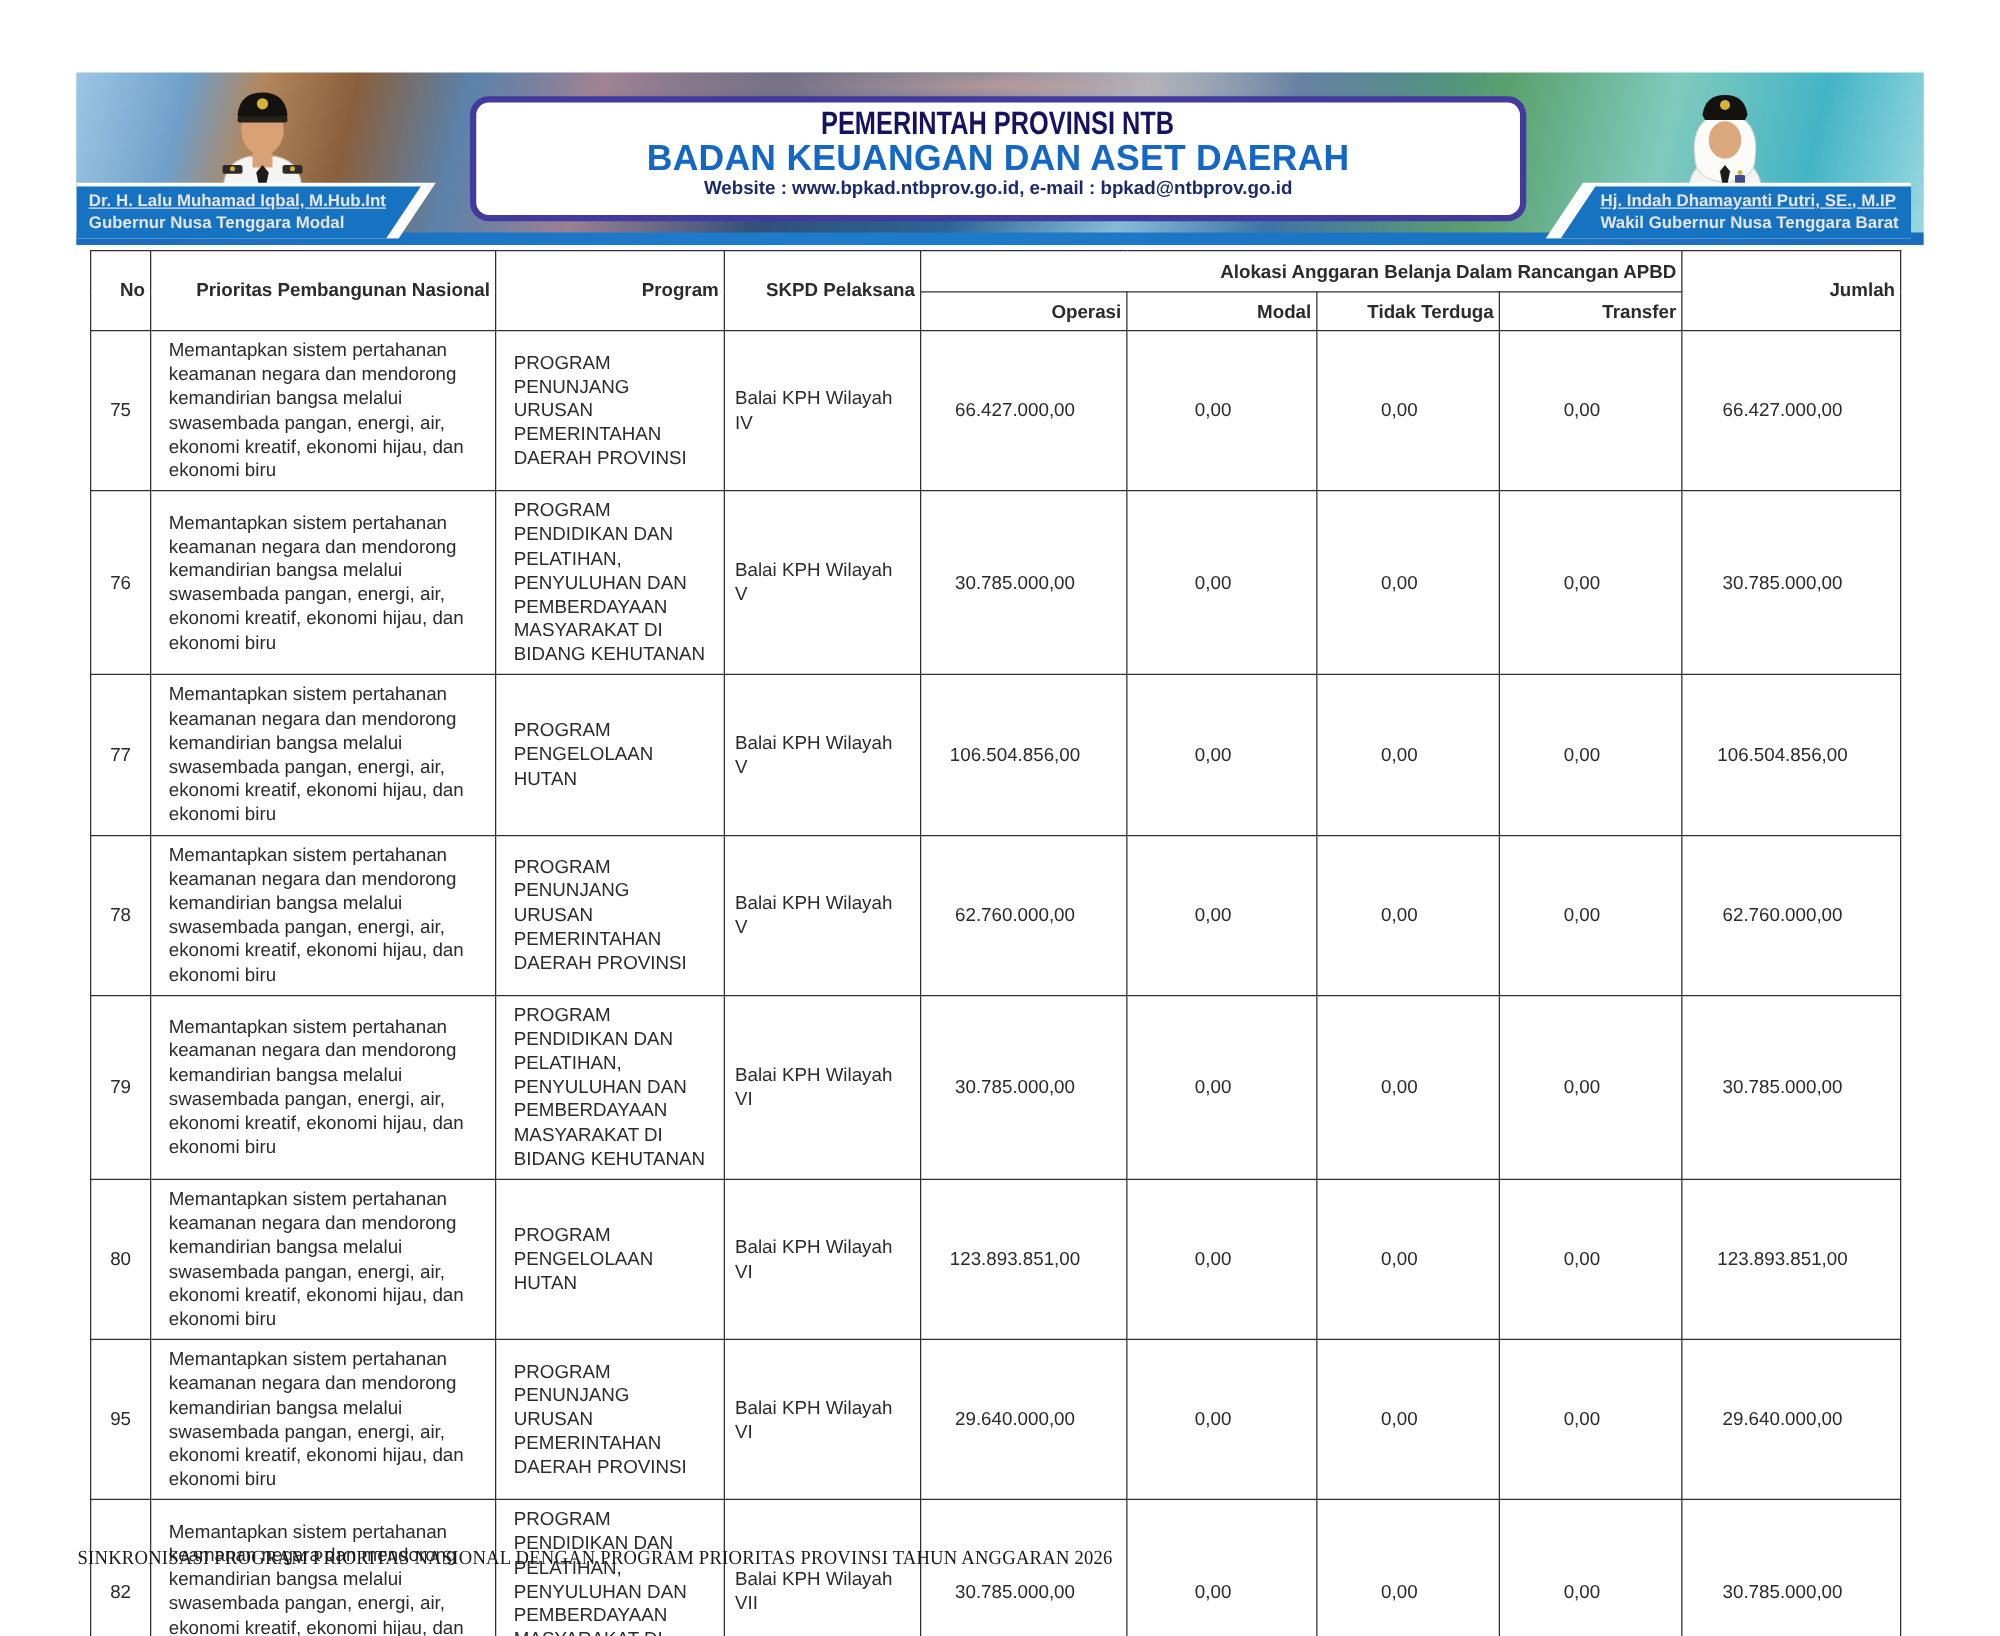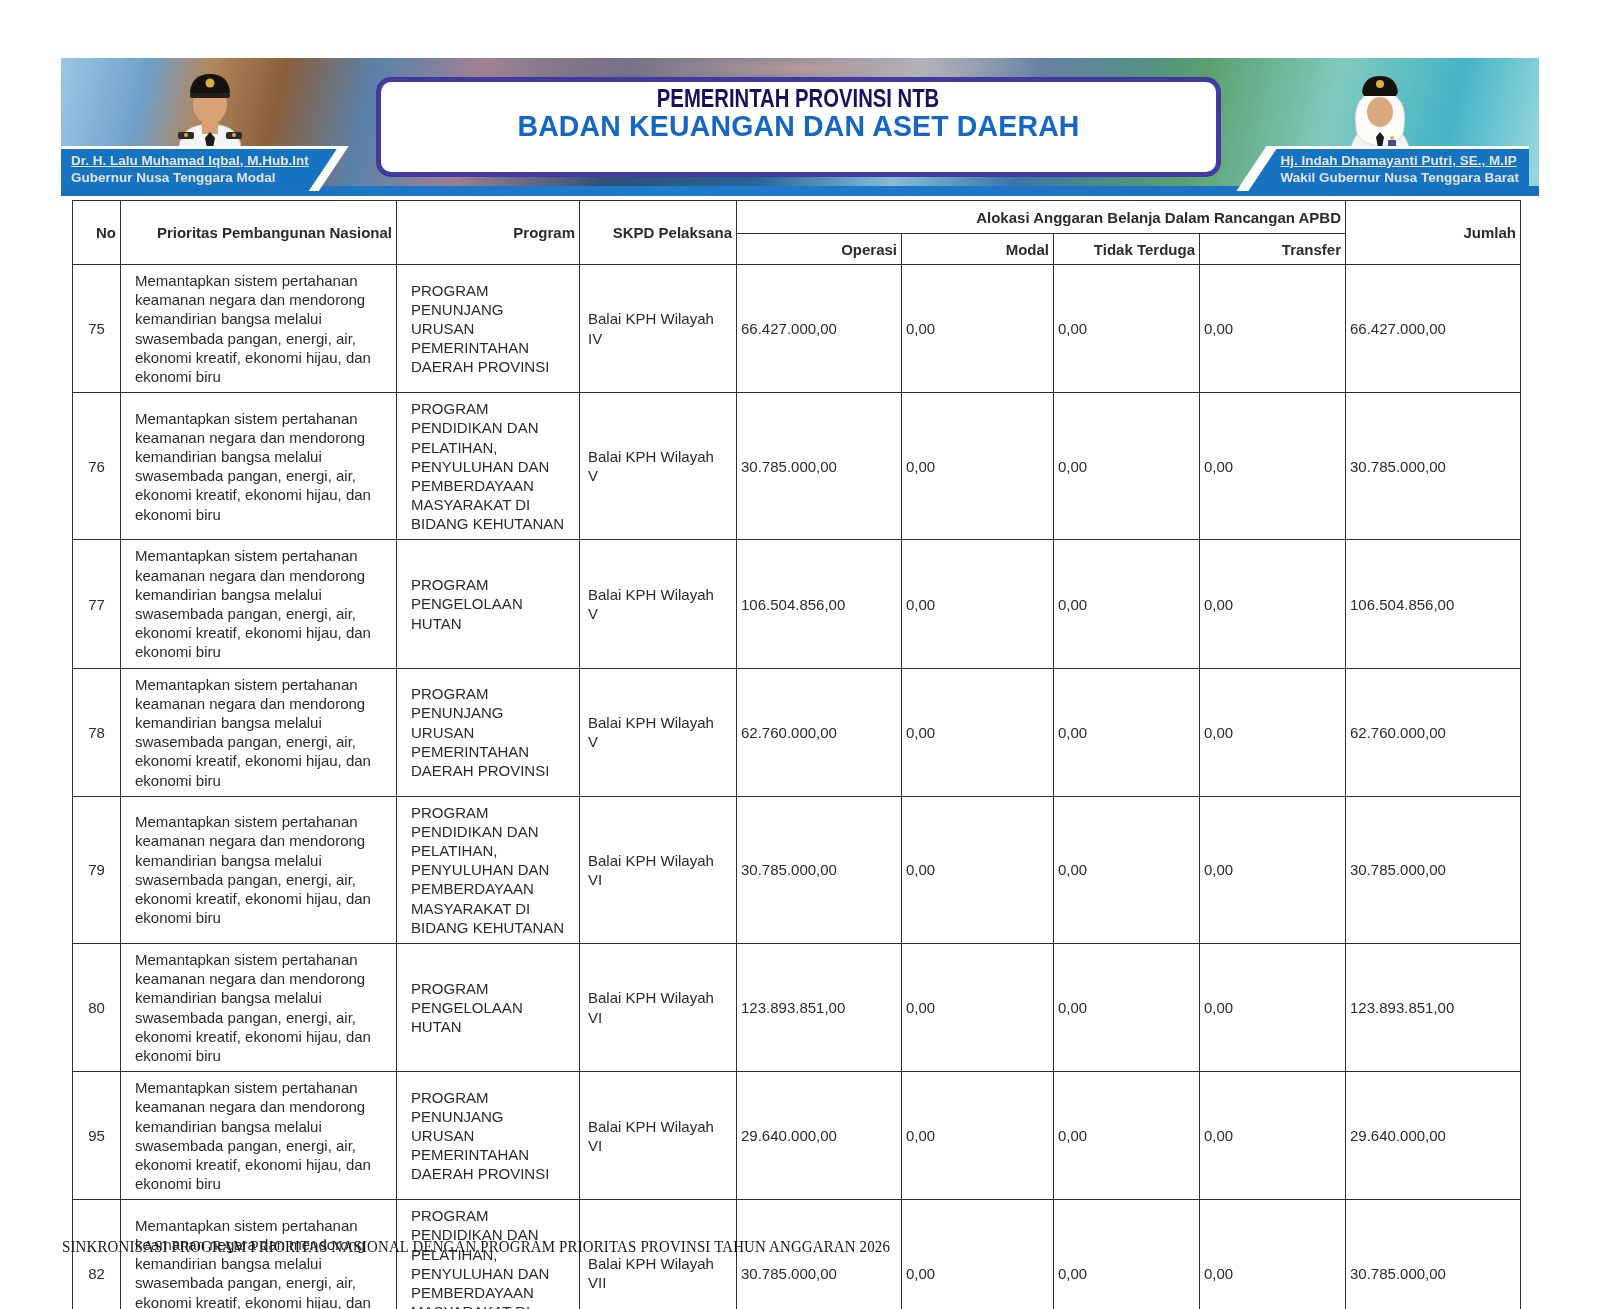--- a/index.html
+++ b/index.html
@@ -65,21 +65,21 @@
   tbody tr:nth-child(2){ height:128px; }
   tbody tr:nth-child(3){ height:119px; }
   tbody tr:nth-child(4){ height:118px; }
   tbody tr:nth-child(5){ height:128px; }
   tbody tr:nth-child(6){ height:117px; }
   tbody tr:nth-child(7){ height:118px; }
   tbody tr:nth-child(8){ height:130px; }
   td.td-no   { text-align:center; vertical-align:middle; padding:4px;margin-top:36px; }
   td.td-text { text-align:left; vertical-align:middle; padding:6px 14px; line-height:1.28; }
   td.td-skpd { padding:6px 8px; }
-  td.td-num  { text-align:left; vertical-align:middle; padding:4px 18px 4px 4px; white-space:nowrap; }
+  td.td-num  { text-align:center; vertical-align:middle; padding:4px 18px 4px 4px; white-space:nowrap; }
 
   
   .footer-caption {
     position:absolute; left:62px; top:1238px;
     font-family:"Liberation Serif", serif; font-size:16px; color:#181818;
     display:inline-block; transform:scaleX(0.93); transform-origin:left center;
     letter-spacing:0.2px; white-space:nowrap;
   }
 </style>
 </head>
@@ -126,20 +126,21 @@
     <div class="white-back"></div>
     <div class="plate-inner">
       <div class="plate-name">Hj. Indah Dhamayanti Putri, SE., M.IP</div>
       <div class="plate-title">Wakil Gubernur Nusa Tenggara Barat</div>
     </div>
   </div>
 
   <div class="org-box">
     <span class="org-line1">PEMERINTAH PROVINSI NTB</span>
     <span class="org-line2">BADAN KEUANGAN DAN ASET DAERAH</span>
+    <div class="org-line4">Website : www.bpkad.ntbprov.go.id, e-mail : bpkad@ntbprov.go.id</div>
   </div>
 </div>
 
 <table class="main">
   <colgroup>
     <col style="width:48px">
       <col style="width:276px">
       <col style="width:183px">
       <col style="width:157px">
     <col style="width:165px">

